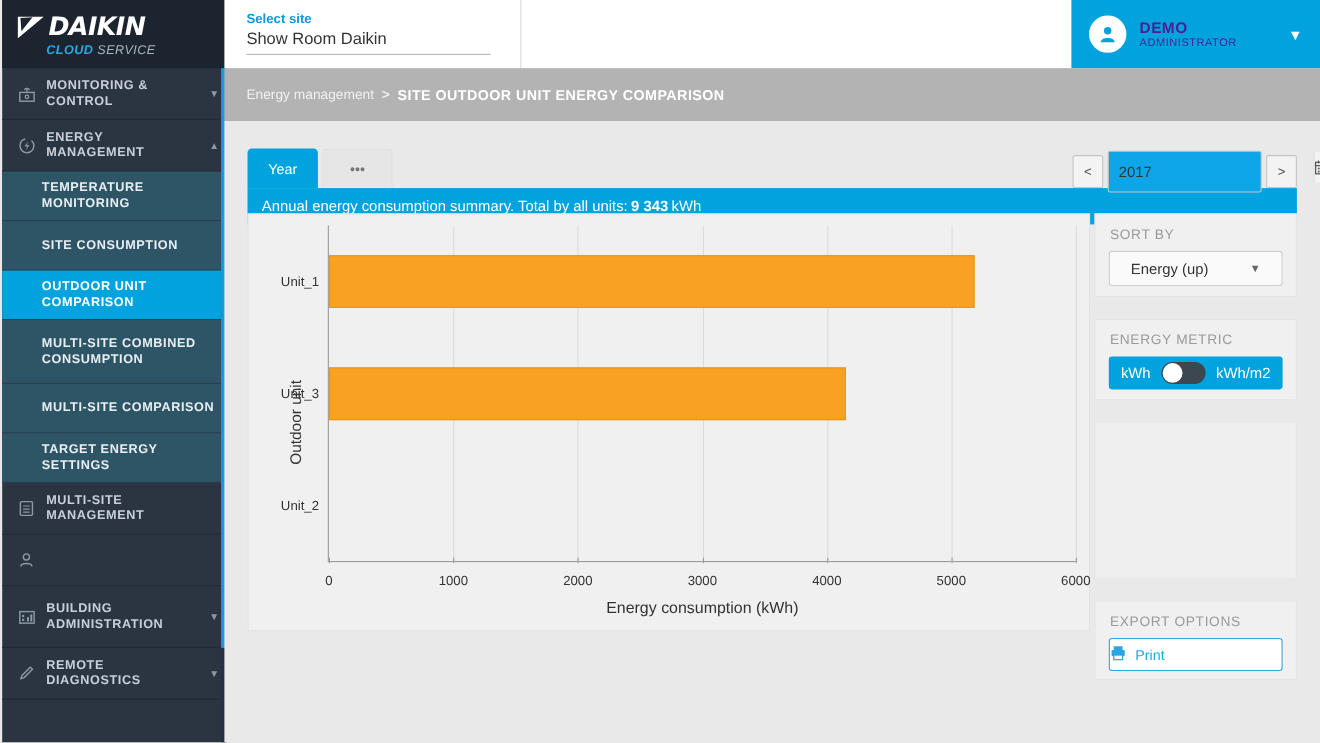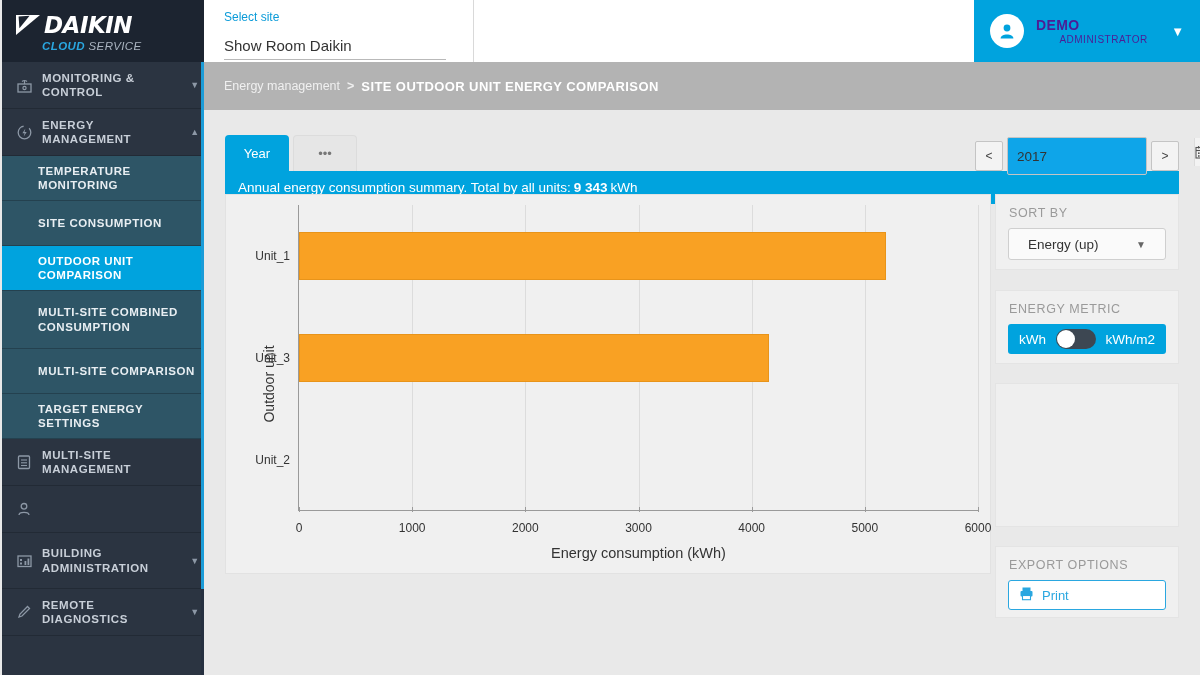--- a/index.html
+++ b/index.html
@@ -77,42 +77,42 @@
 
   
   .topbar {
     position: absolute; left: 204px; top: 0; width: 996px; height: 62px;
     background: #ffffff;
   }
   .site-select {
     position: absolute; left: 20px; top: 10px; width: 222px;
   }
   .site-select .lab {
-    color: #0b9bd8; font-size: 12px; font-weight: normal; margin-bottom: 13px;
+    color: #0b9bd8; font-size: 12px; font-weight: bold; margin-bottom: 3px;
   }
   .site-select .val {
     font-size: 15px; color: #333; padding-bottom: 5px;
     border-bottom: 1px solid #b9b9b9;
   }
   .topbar-div {
     position: absolute; left: 269px; top: 0; width: 1px; height: 62px;
     background: #d9d9d9;
   }
   .userbox {
     position: absolute; right: 0; top: 0; width: 226px; height: 62px;
     background: #00a3de; display: flex; align-items: center;
     padding-left: 16px; cursor: pointer;
   }
   .avatar {
     width: 34px; height: 34px; border-radius: 50%; background: #fff;
     display: flex; align-items: center; justify-content: center; flex: 0 0 34px;
   }
   .user-meta { margin-left: 12px; color: #4c1d95; flex: 1; }
   .user-meta .nm { font-size: 14px; font-weight: bold; letter-spacing: .4px; }
-  .user-meta .rl { font-size: 10px; letter-spacing: .5px; margin-top: 1px; text-align: center; }
+  .user-meta .rl { font-size: 10px; letter-spacing: .5px; margin-top: 1px; }
   .user-caret { margin-right: 16px; color: #fff; font-size: 13px; }
 
   
   .breadcrumb {
     position: absolute; left: 204px; top: 62px; width: 996px; height: 48px;
     background: #b3b3b3; display: flex; align-items: center; padding-left: 20px;
   }
   .bc-parent { color: #f0f0f0; font-size: 12.5px; }
   .bc-sep { color: #f0f0f0; font-size: 12.5px; margin: 0 7px; font-weight: bold; }
   .bc-current { color: #ffffff; font-size: 13px; font-weight: bold; letter-spacing: .4px; }
@@ -218,21 +218,21 @@
     width: 40px; height: 20px; background: #3d4752; border-radius: 10px;
     position: relative; margin: 0 4px;
   }
   .knob {
     position: absolute; left: 1px; top: 1px; width: 18px; height: 18px;
     border-radius: 50%; background: #fff;
   }
   .print-btn {
     margin: 0 12px 13px 12px; height: 30px; background: #fff;
     border: 1px solid #2aa7e0; border-radius: 3px;
-    display: flex; align-items: center; padding-left: 10px;
+    display: flex; align-items: center; 
     color: #2aa7e0; font-size: 13px; cursor: pointer; gap: 8px;
   }
   .blank-card { background: #efefef; border: 1px solid #e4e4e4; }
 </style>
 </head>
 <body>
 
 <div class="app">
 
   <div class="sidebar">

